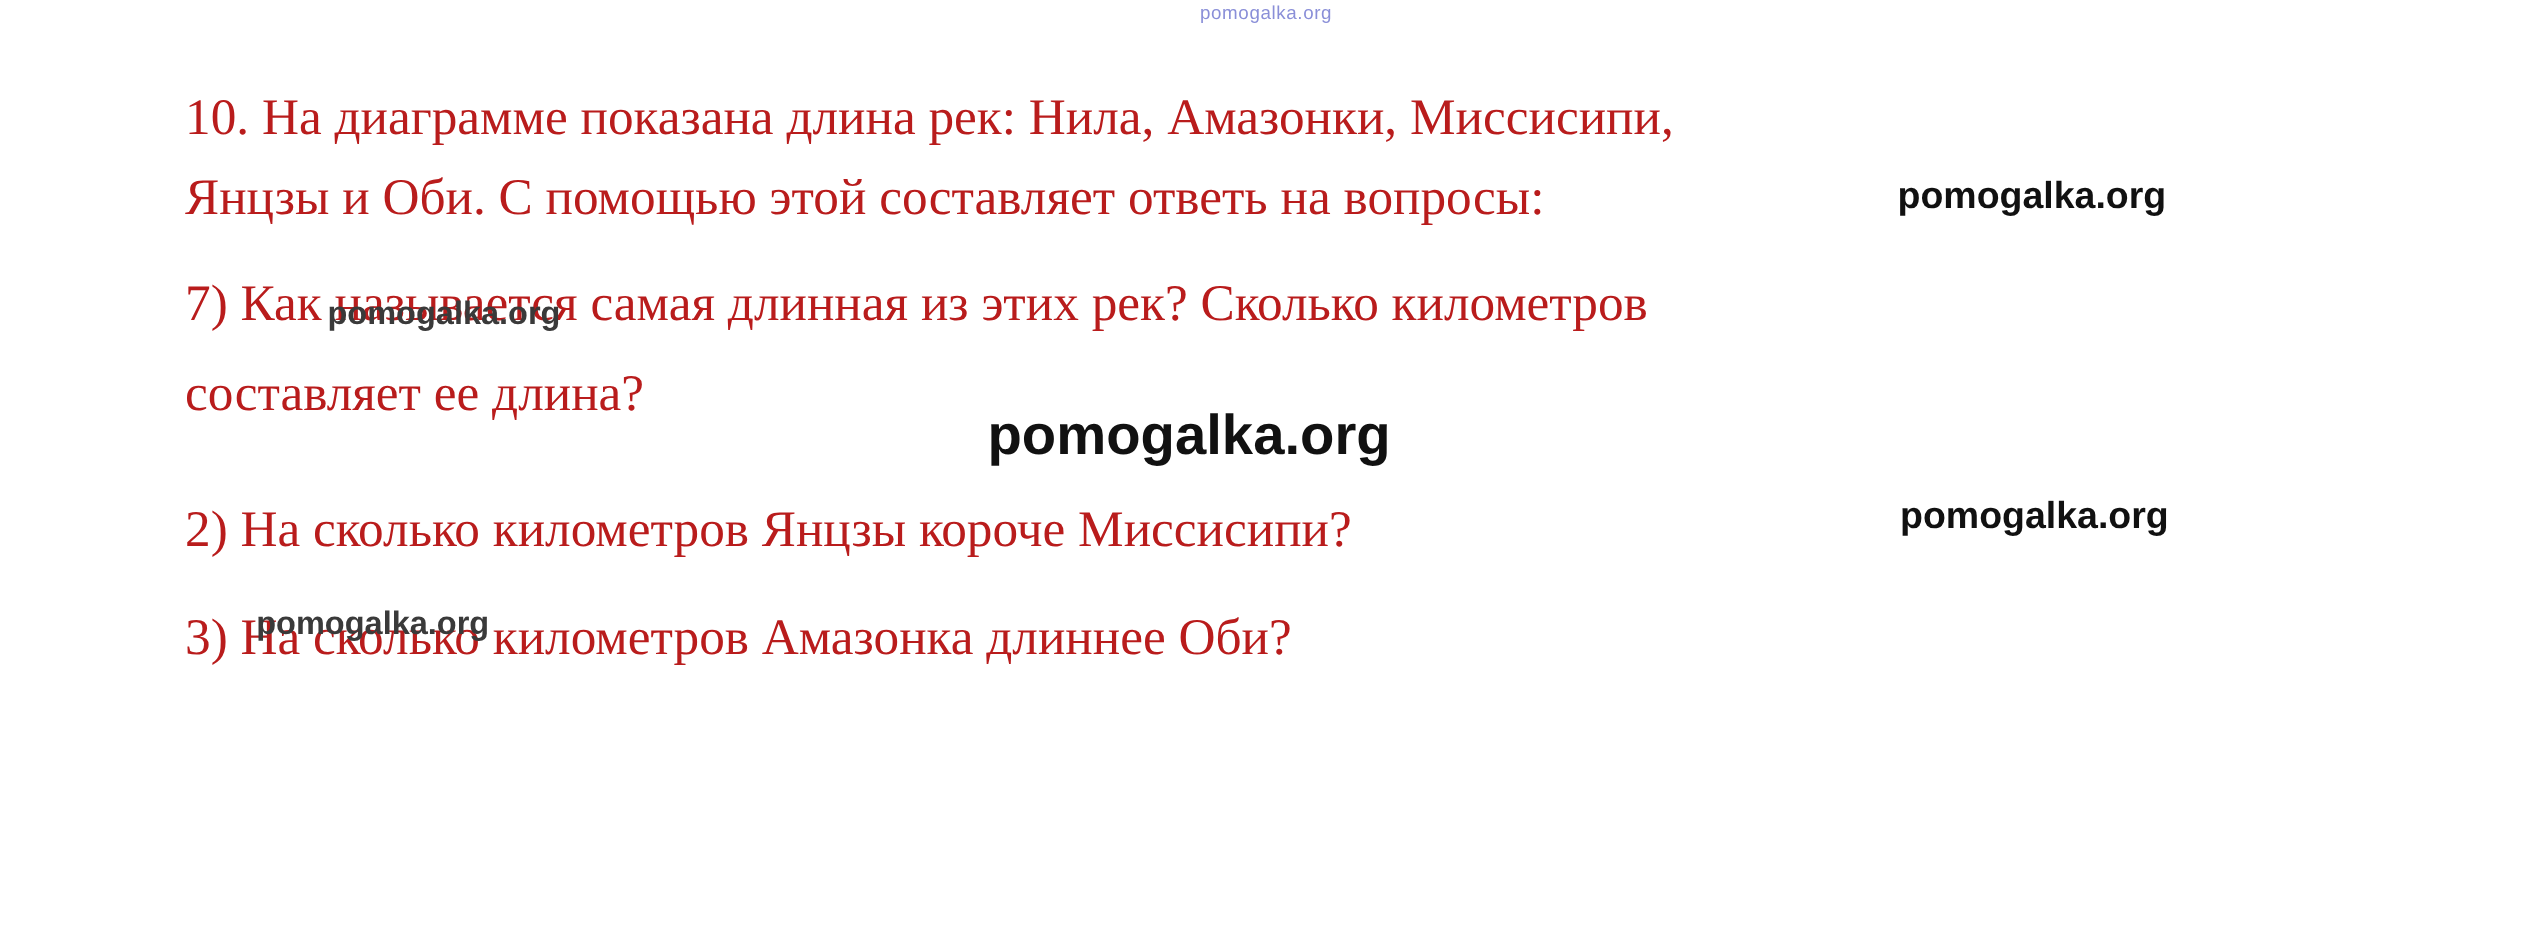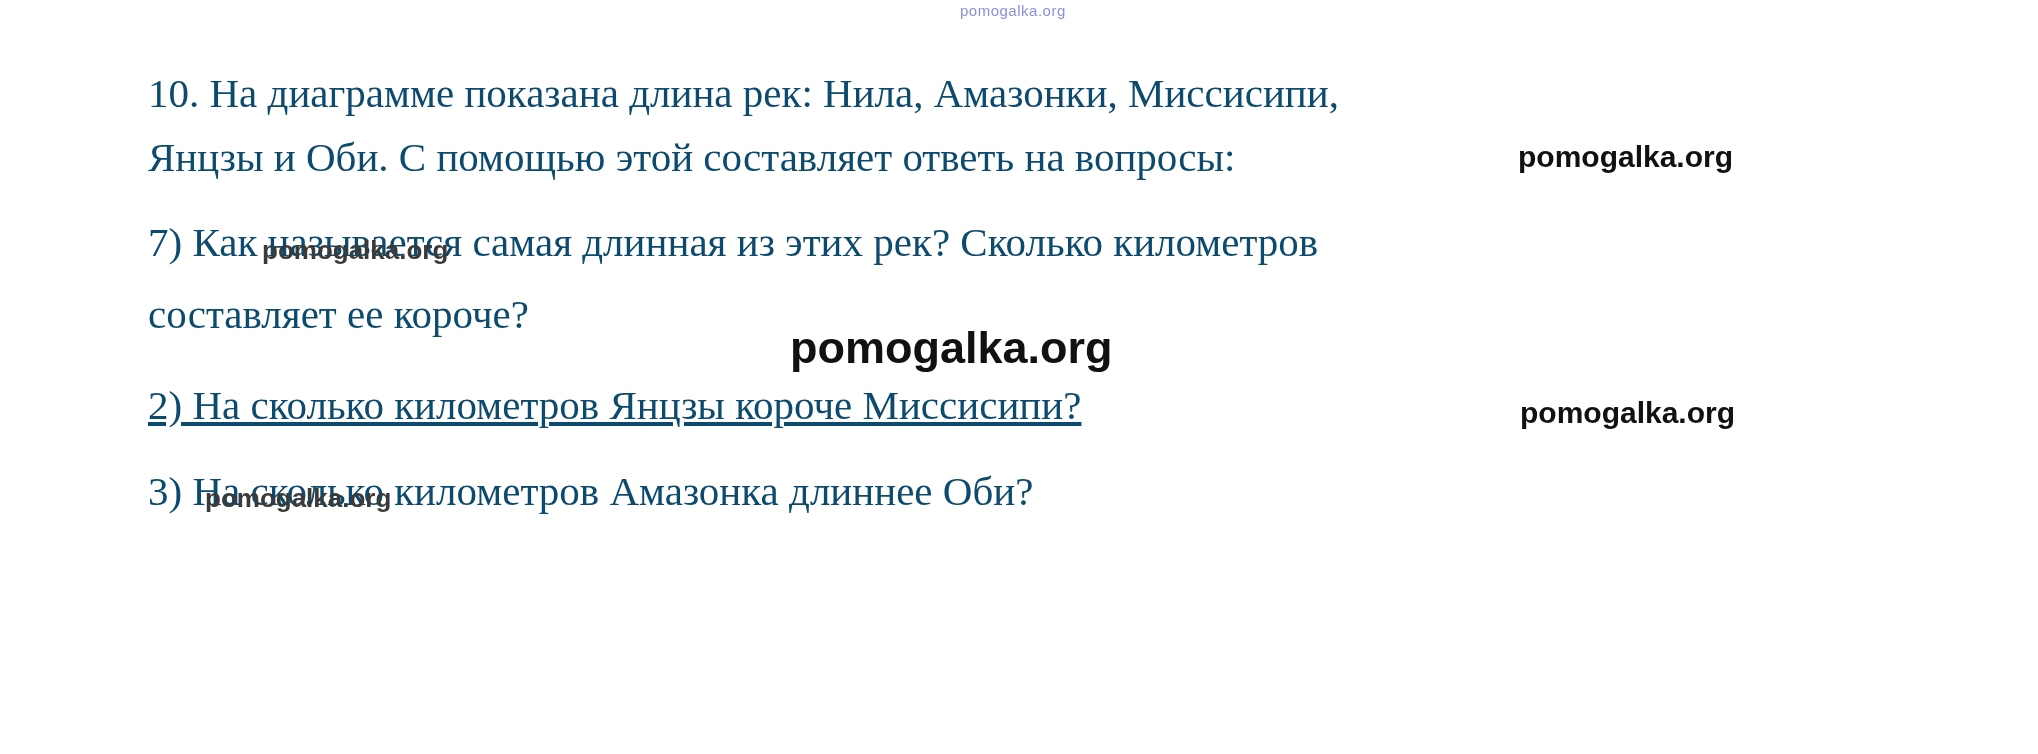--- a/index.html
+++ b/index.html
@@ -26,40 +26,39 @@
     letter-spacing: 0.5px;
     white-space: nowrap;
   }
 
   
   .task {
     position: absolute;
     left: 148px;
     top: 62px;
     width: 1760px;
-    color: #0c4a6e;
+    color: #b91c1c;
     font-family: "Liberation Serif", serif;
     font-size: 41px;
     line-height: 1.55;
   }
   .task .line {
     white-space: nowrap;
   }
   .task .para {
     margin-bottom: 10px;
   }
   .q-block {
     margin-top: 22px;
   }
   .q-block .line + .line {
     margin-top: 8px;
   }
   .spaced {
-    margin-top: 28px;
-    text-decoration: underline;
+    margin-top: 46px;
   }
 
   
   .wm {
     position: absolute;
     font-family: "Liberation Sans", sans-serif;
     font-weight: bold;
     color: #111111;
     white-space: nowrap;
     pointer-events: none;
@@ -76,21 +75,21 @@
 <div class="wm-top">pomogalka.org</div>
 
 <div class="task">
   <div class="para">
     <div class="line">10. На диаграмме показана длина рек: Нила, Амазонки, Миссисипи,</div>
     <div class="line">Янцзы и Оби. С помощью этой составляет ответь на вопросы:</div>
   </div>
 
   <div class="q-block">
     <div class="line">7) Как называется самая длинная из этих рек? Сколько километров</div>
-    <div class="line">составляет ее короче?</div>
+    <div class="line">составляет ее длина?</div>
   </div>
 
   <div class="q-block spaced">
     <div class="line">2) На сколько километров Янцзы короче Миссисипи?</div>
   </div>
 
   <div class="q-block">
     <div class="line">3) На сколько километров Амазонка длиннее Оби?</div>
   </div>
 </div>

